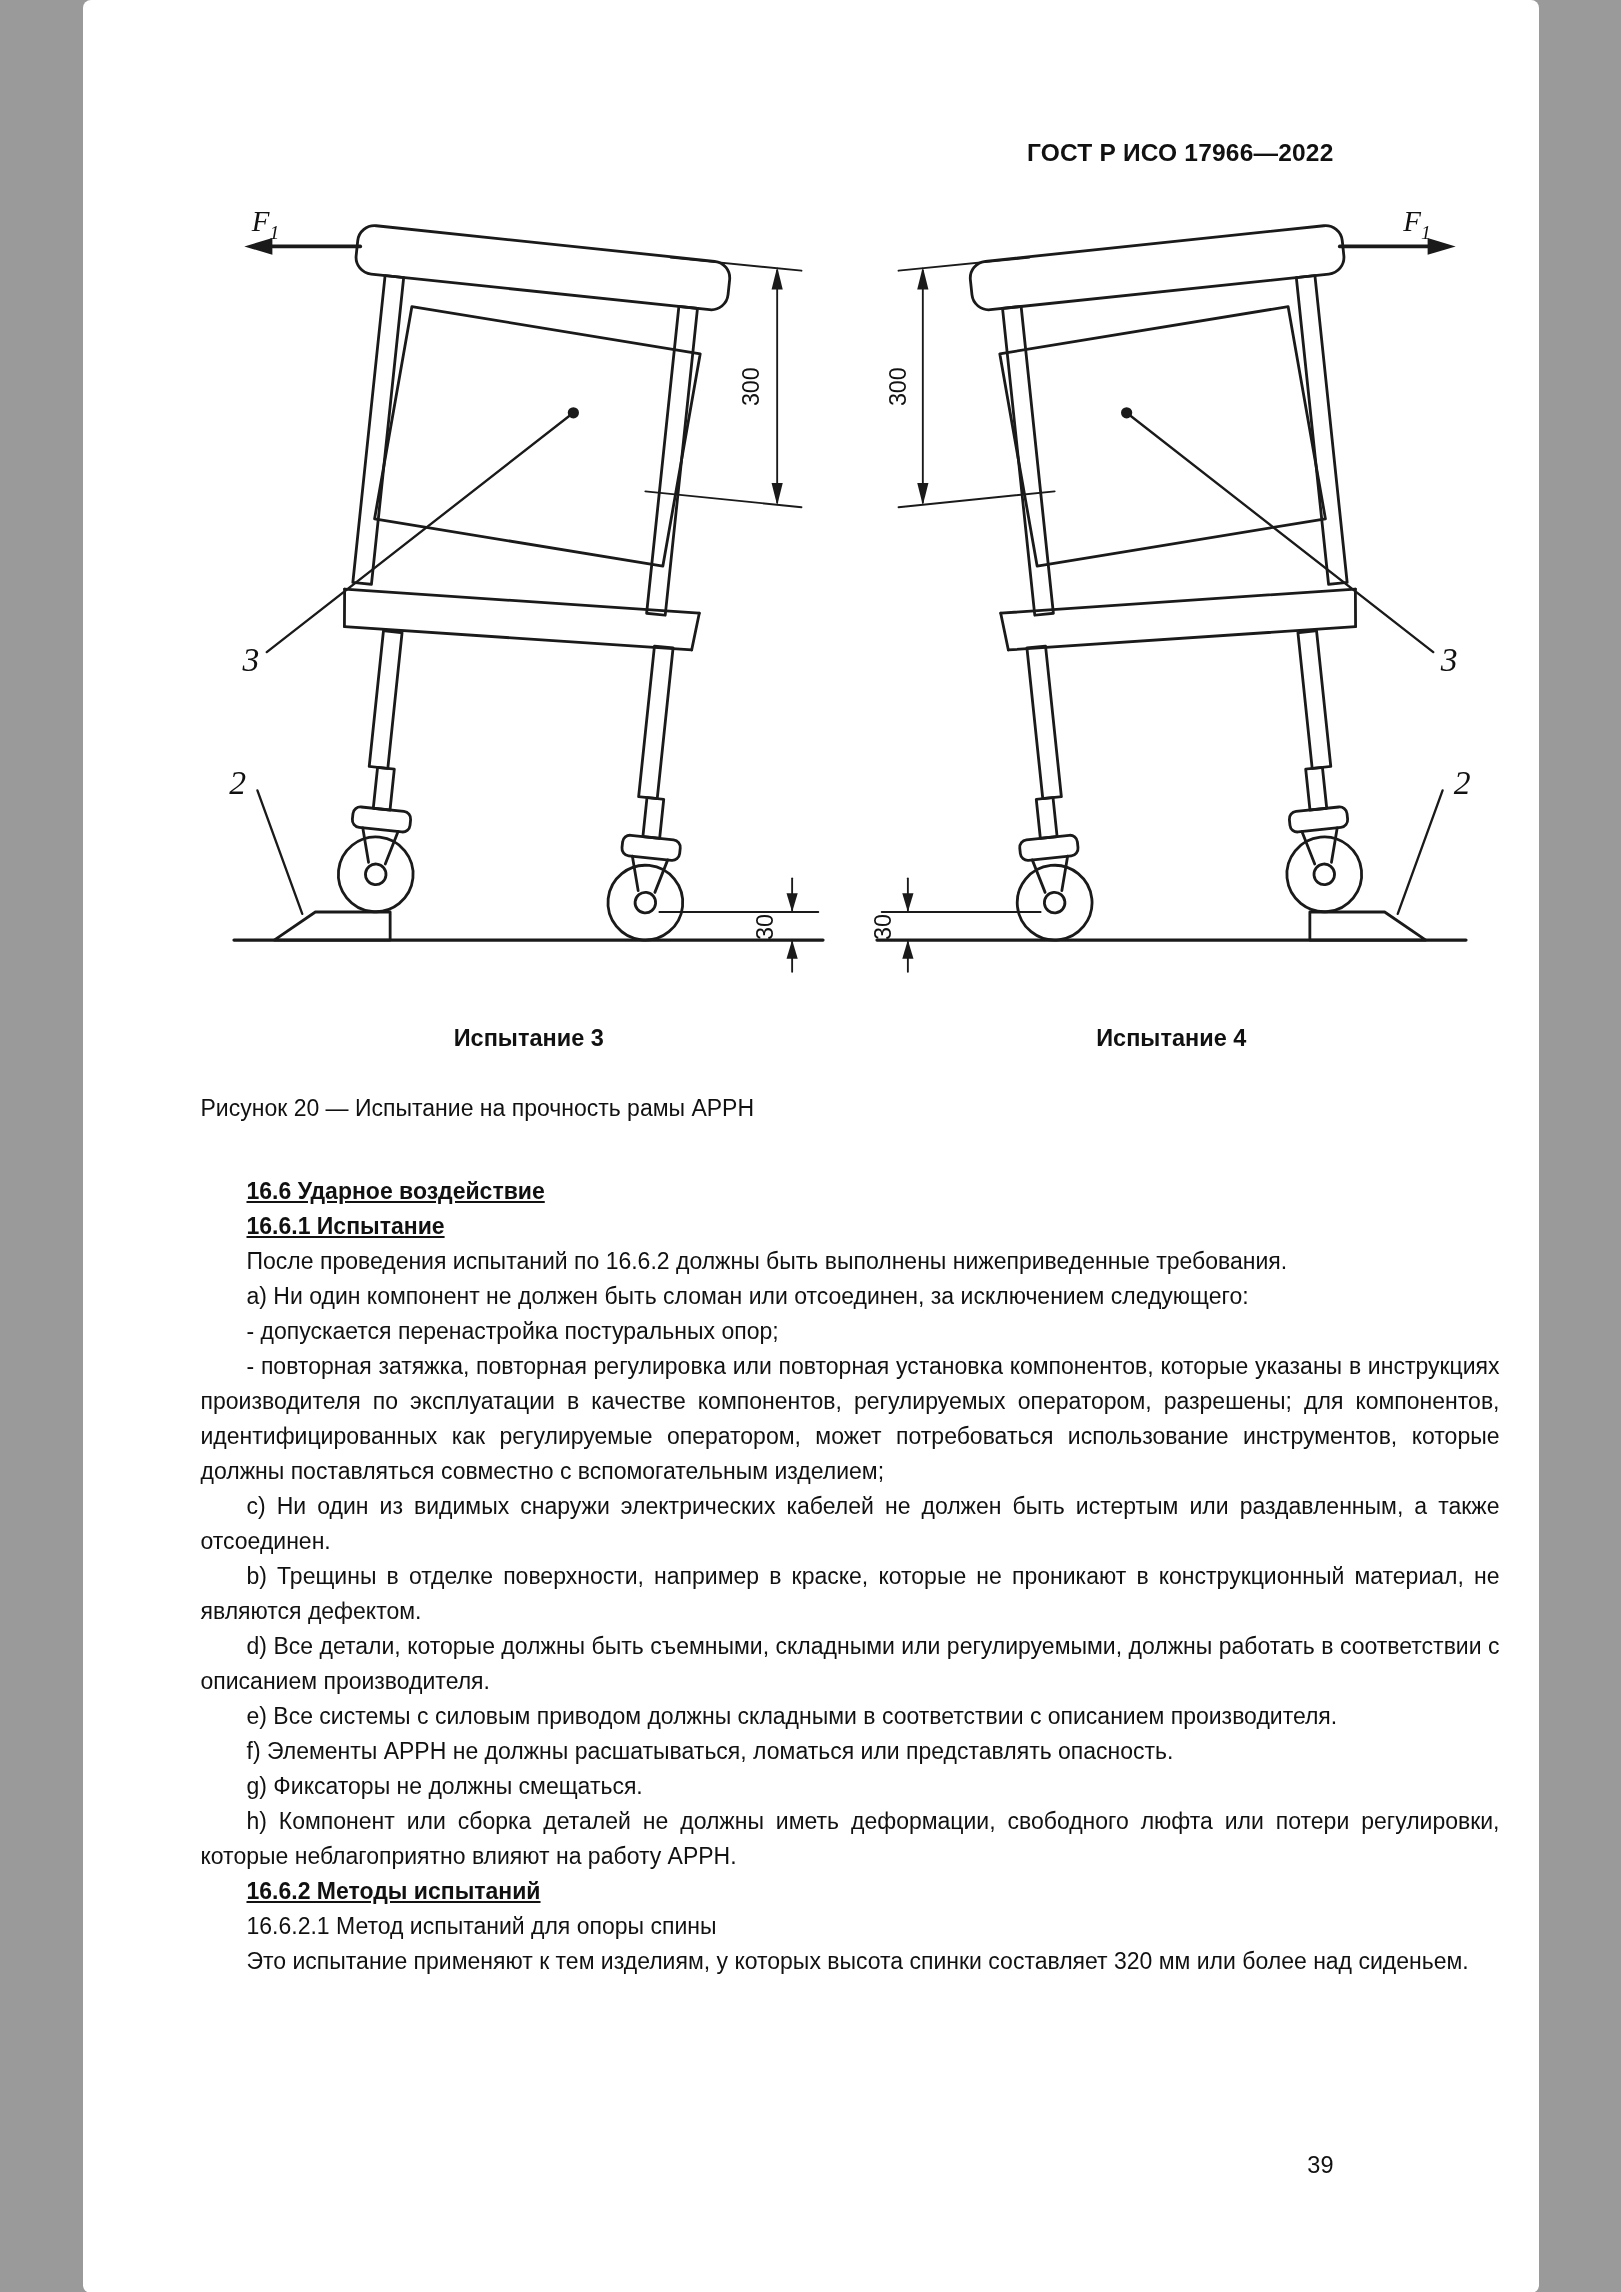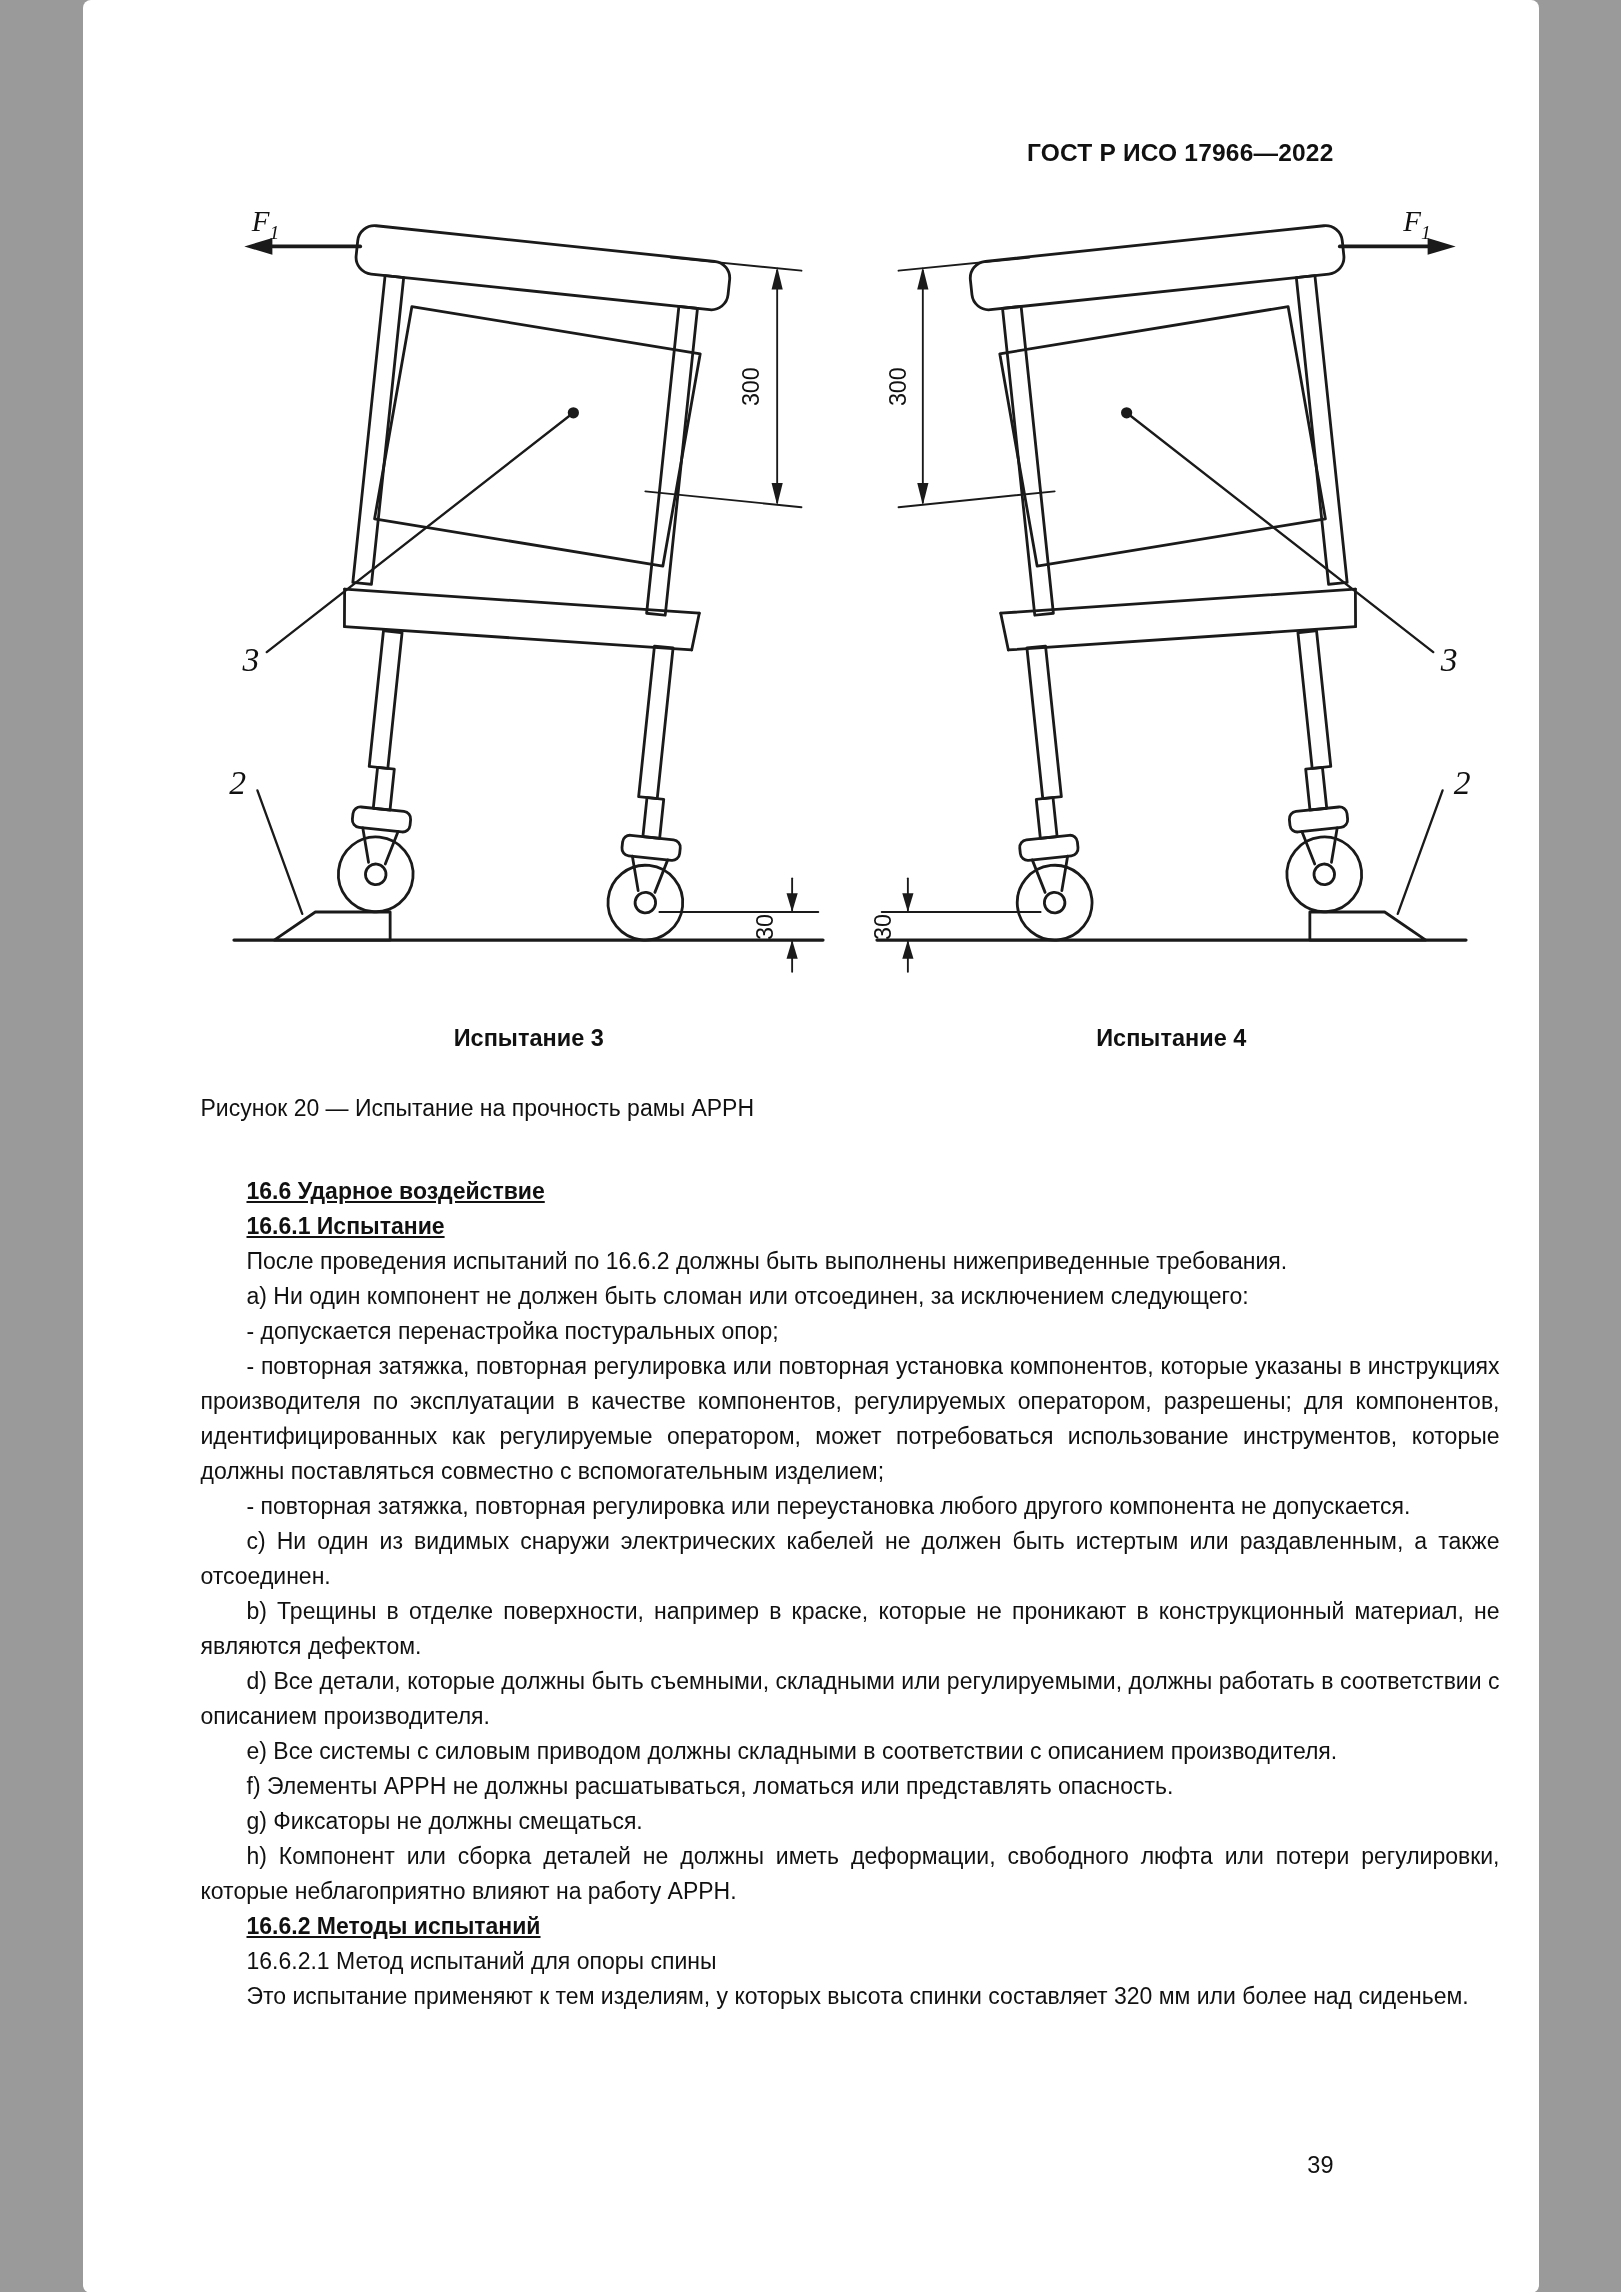--- a/index.html
+++ b/index.html
@@ -135,21 +135,20 @@
     <div class="figure-caption">Рисунок 20 — Испытание на прочность рамы APPH</div>
   </div>
 
   <div class="body-text">
     <p class="bold">16.6 Ударное воздействие</p>
     <p class="bold">16.6.1 Испытание</p>
     <p>После проведения испытаний по 16.6.2 должны быть выполнены нижеприведенные требования.</p>
     <p>a) Ни один компонент не должен быть сломан или отсоединен, за исключением следующего:</p>
     <p>- допускается перенастройка постуральных опор;</p>
     <p>- повторная затяжка, повторная регулировка или повторная установка компонентов, которые указаны в инструкциях производителя по эксплуатации в качестве компонентов, регулируемых оператором, разрешены; для компонентов, идентифицированных как регулируемые оператором, может потребоваться использование инструментов, которые должны поставляться совместно с вспомогательным изделием;</p>
-    <p>- повторная затяжка, повторная регулировка или переустановка любого другого компонента не допускается.</p>
     <p>c) Ни один из видимых снаружи электрических кабелей не должен быть истертым или раздавленным, а также отсоединен.</p>
     <p>b) Трещины в отделке поверхности, например в краске, которые не проникают в конструкционный материал, не являются дефектом.</p>
     <p>d) Все детали, которые должны быть съемными, складными или регулируемыми, должны работать в соответствии с описанием производителя.</p>
     <p>e) Все системы с силовым приводом должны складными в соответствии с описанием производителя.</p>
     <p>f) Элементы APPH не должны расшатываться, ломаться или представлять опасность.</p>
     <p>g) Фиксаторы не должны смещаться.</p>
     <p>h) Компонент или сборка деталей не должны иметь деформации, свободного люфта или потери регулировки, которые неблагоприятно влияют на работу APPH.</p>
     <p class="bold">16.6.2 Методы испытаний</p>
     <p>16.6.2.1 Метод испытаний для опоры спины</p>
     <p>Это испытание применяют к тем изделиям, у которых высота спинки составляет 320 мм или более над сиденьем.</p>

